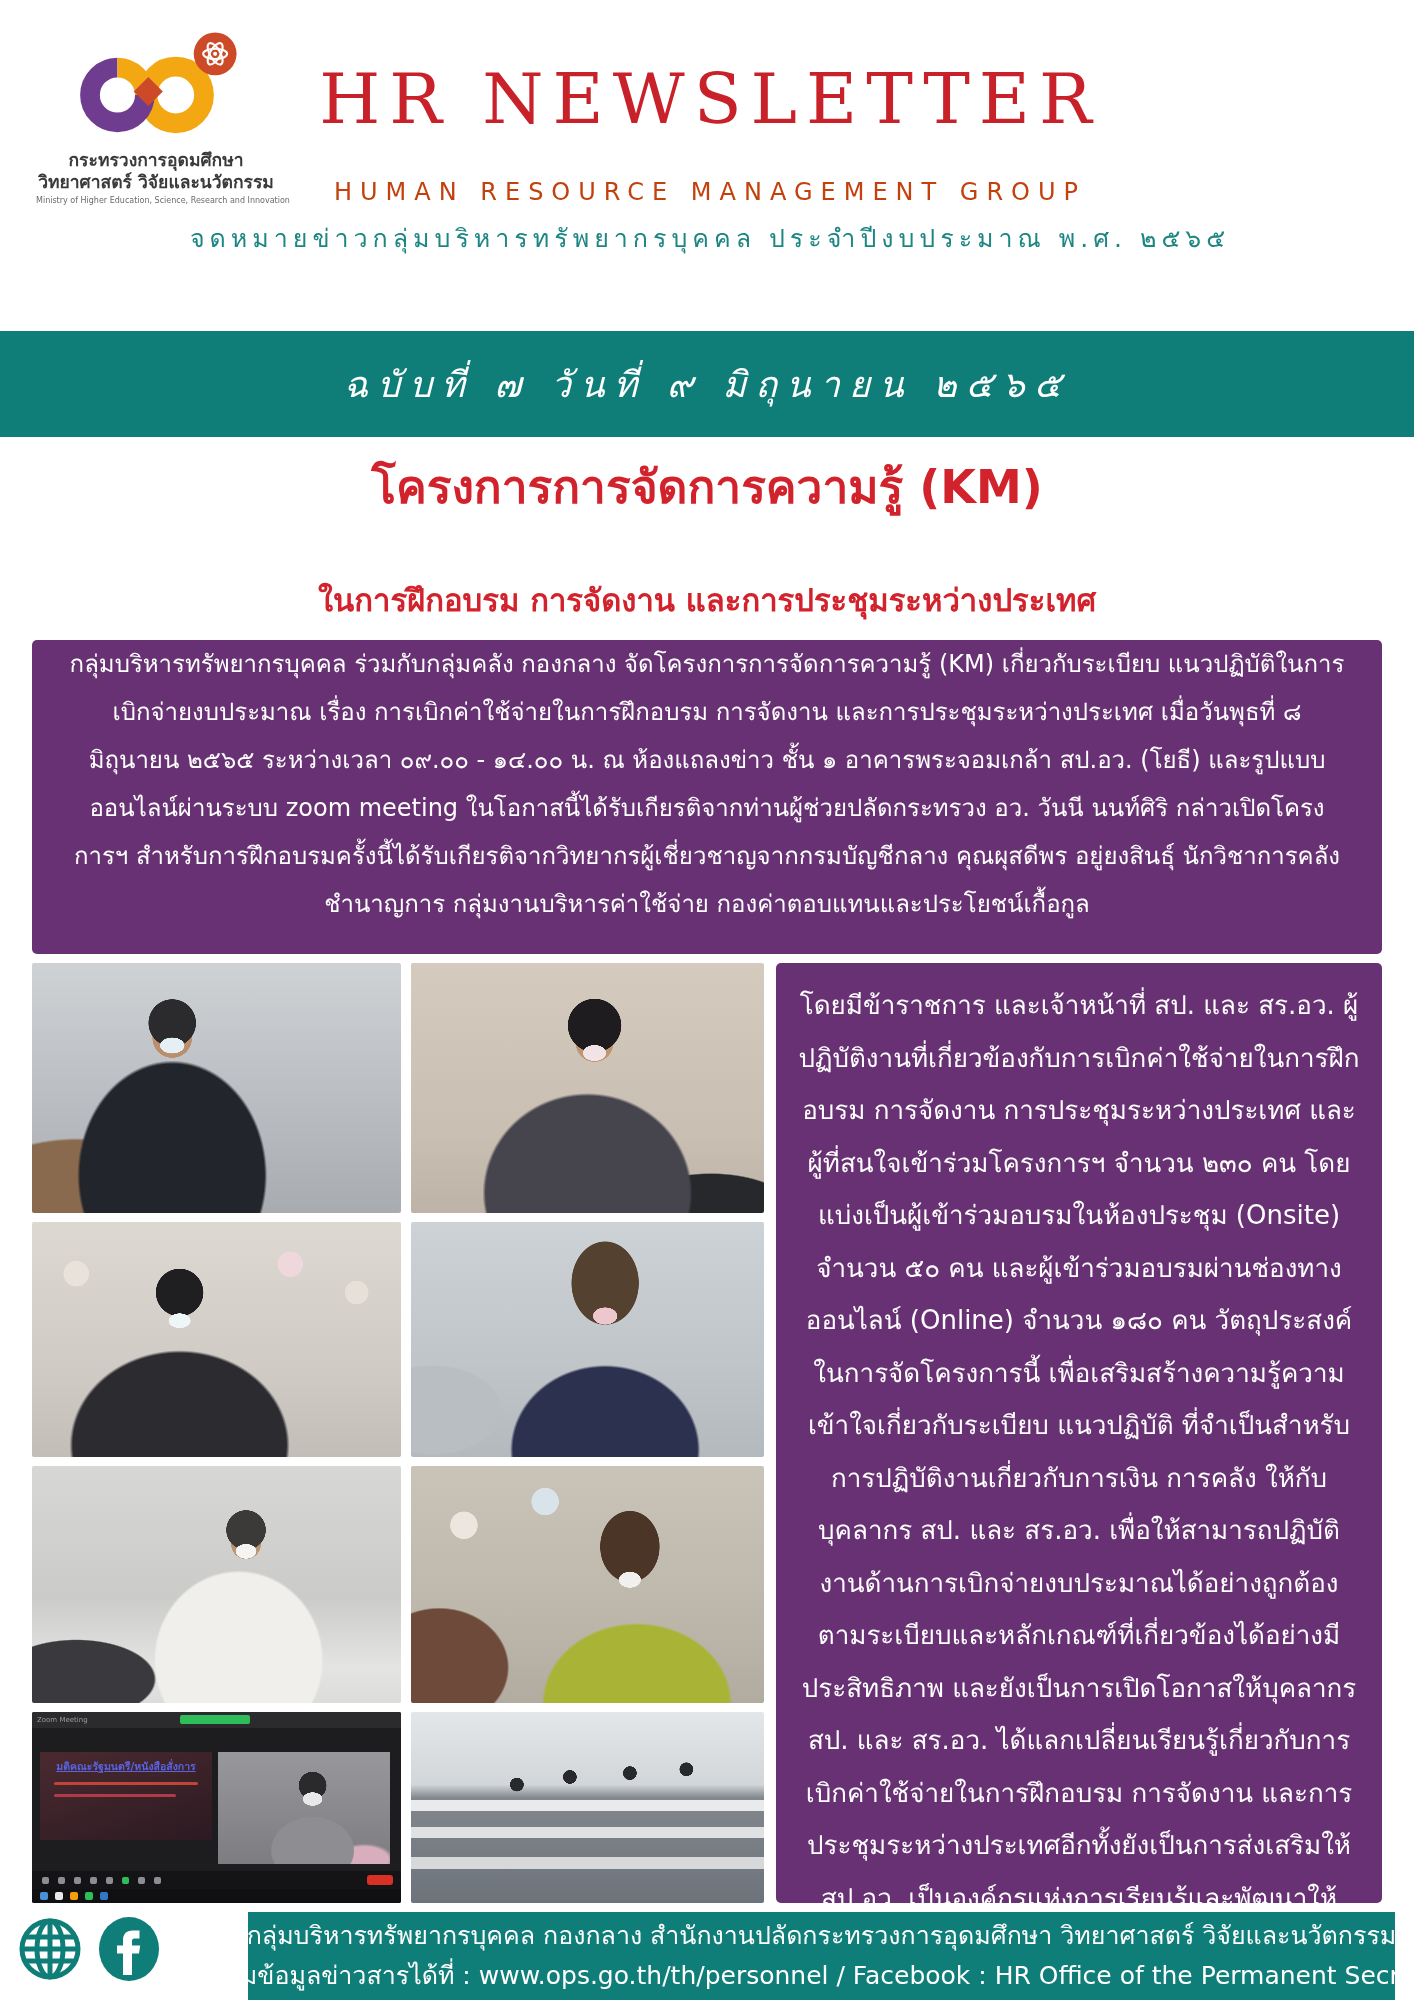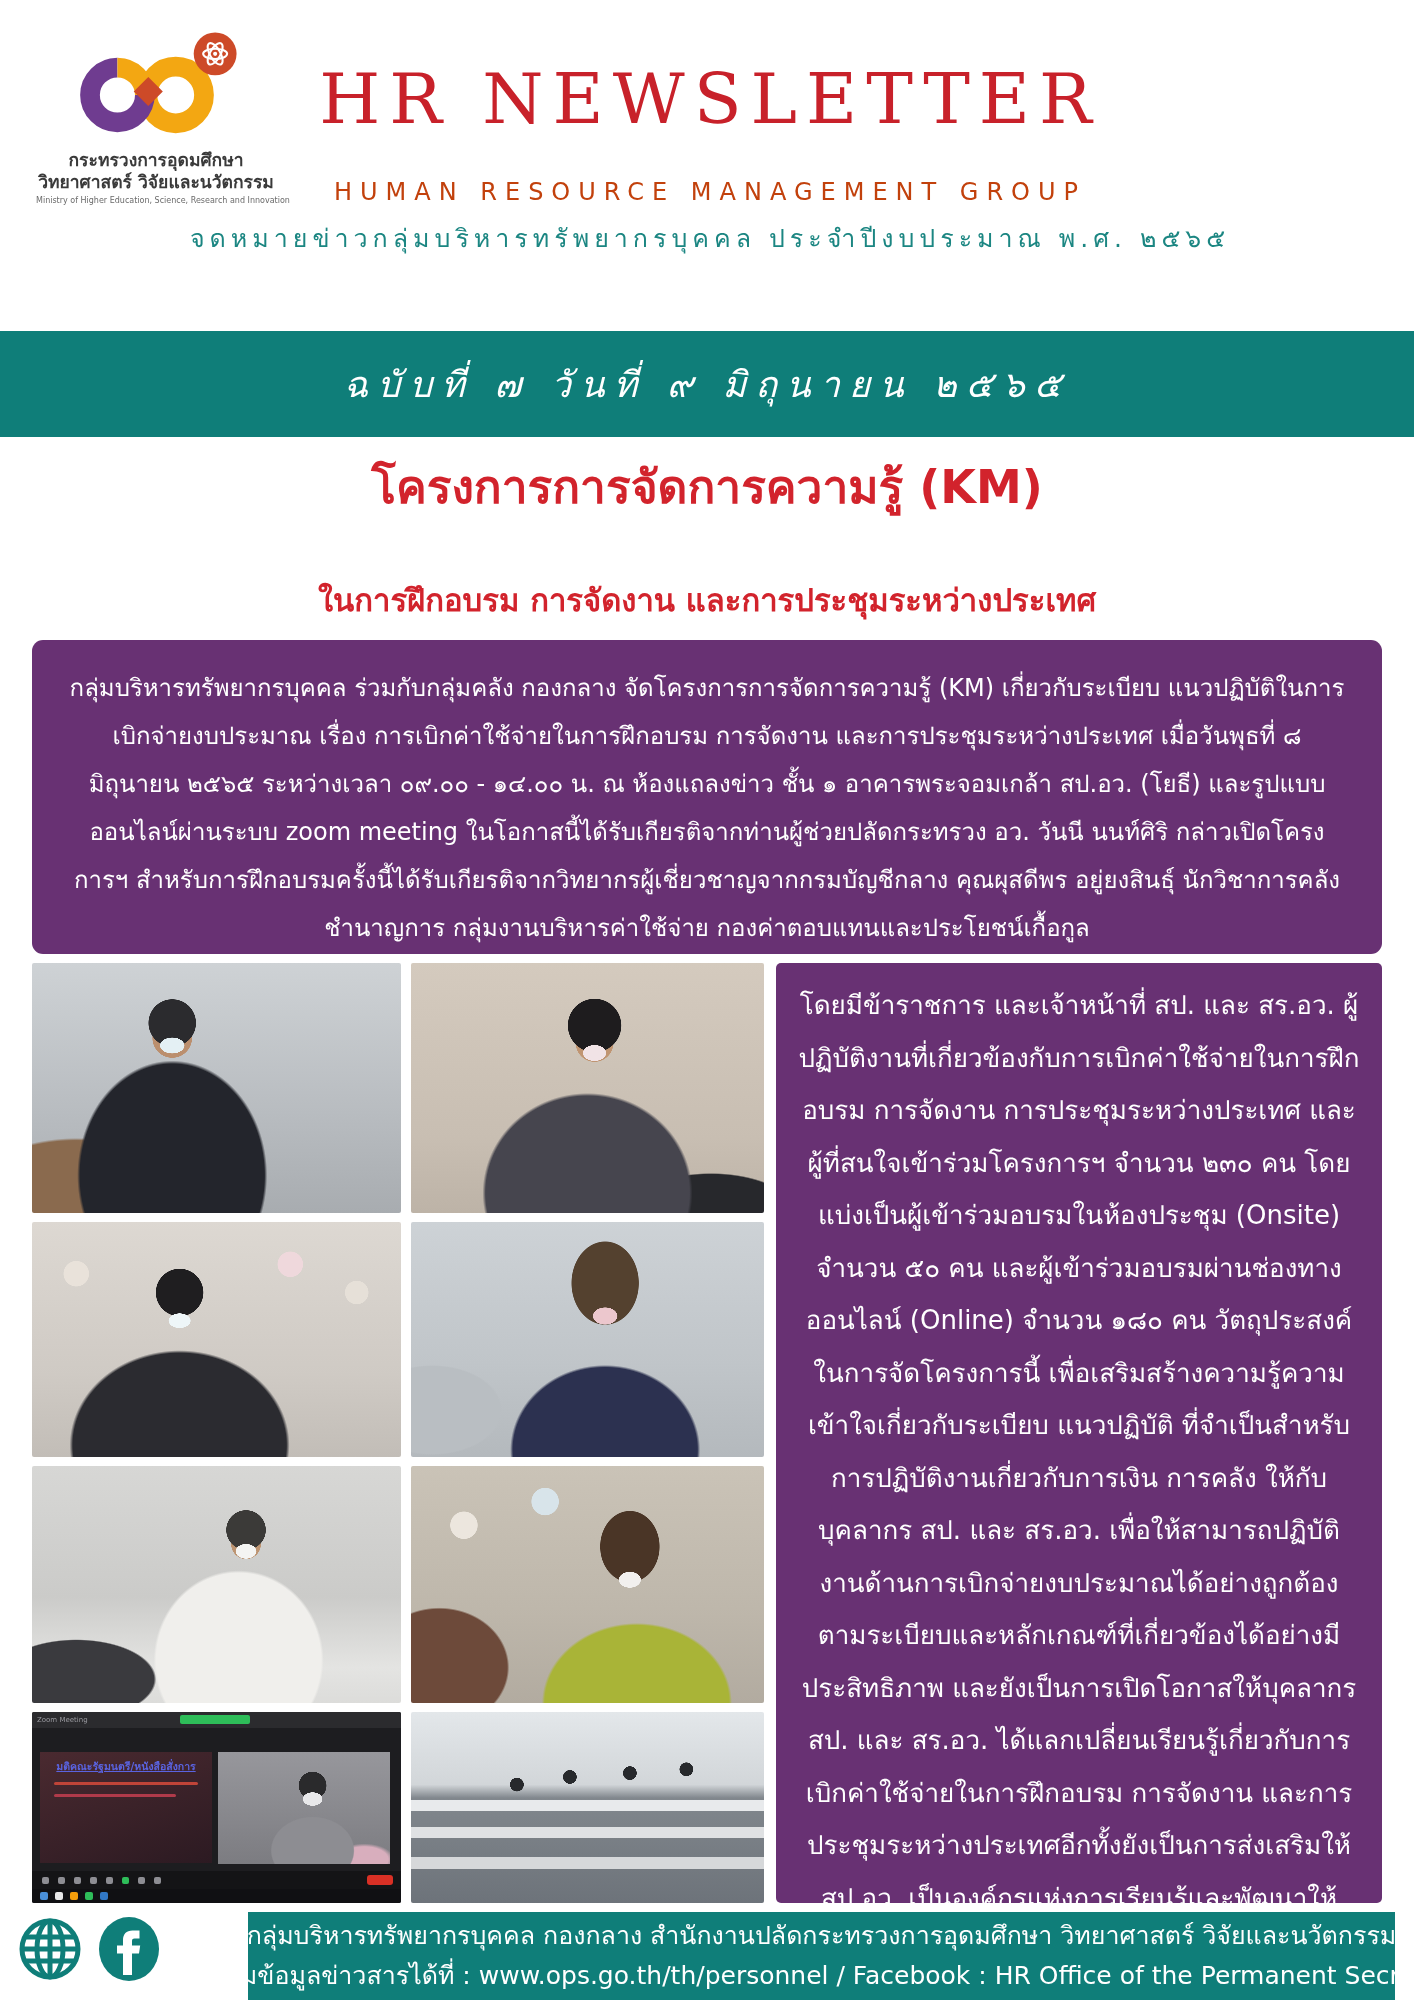--- a/index.html
+++ b/index.html
@@ -28,22 +28,22 @@
   
   .hl1{position:absolute;left:32px;top:450px;width:1350px;text-align:center;
        font-size:46px;font-weight:700;color:#d2232c;}
   .hl2{position:absolute;left:32px;top:520px;width:1350px;text-align:center;
        font-size:31px;font-weight:700;color:#d2232c;}
   .hl3{position:absolute;left:32px;top:575px;width:1350px;text-align:center;
        font-size:31px;font-weight:700;color:#d2232c;}
 
   
   .intro-box{position:absolute;left:32px;top:640px;width:1350px;height:314px;
-             background:#683173;border-radius:11px;overflow:hidden;box-sizing:border-box;
-             padding:24px 36px;}
+             background:#683173;border-radius:5px;overflow:hidden;box-sizing:border-box;
+             padding:0 36px;}
   .intro-box p{margin:0;color:#ffffff;font-size:24px;line-height:48px;text-align:center;}
 
   
   .photo{position:absolute;border-radius:2px;overflow:hidden;}
   .p1{left:32px; top:963px; width:369px;height:250px;
       background-image:
         radial-gradient(ellipse 20px 13px at 38% 33%, #e4f0f4 60%, rgba(0,0,0,0) 62%),
         radial-gradient(circle 24px at 38% 24%, #2b2b2e 98%, rgba(0,0,0,0) 100%),
         radial-gradient(circle 20px at 38% 30%, #bb8f6e 98%, rgba(0,0,0,0) 100%),
         radial-gradient(ellipse 95px 115px at 38% 85%, #23252c 97%, rgba(0,0,0,0) 100%),
@@ -98,21 +98,21 @@
         radial-gradient(circle 7px at 78% 30%, #27292c 96%, rgba(0,0,0,0) 100%),
         linear-gradient(180deg, rgba(0,0,0,0) 0 46%, #e8eaec 46% 52%, rgba(0,0,0,0) 52% 60%, #dfe1e3 60% 66%, rgba(0,0,0,0) 66% 76%, #d6d8da 76% 82%, rgba(0,0,0,0) 82%),
         linear-gradient(180deg,#e3e7ea 0%,#d2d6d9 38%,#81878d 45%,#6d737a 100%);}
 
   
   .p7{left:32px;top:1712px;width:369px;height:191px;background:#1d1d20;text-decoration:underline;}
   .zm-titlebar{position:absolute;left:0;top:0;width:100%;height:16px;background:#2b2b2e;
                display:flex;align-items:center;}
   .zm-apptitle{color:#9a9aa0;font-size:7px;margin-left:5px;white-space:nowrap;}
   .zm-pill{position:absolute;left:40%;top:3px;width:70px;height:9px;border-radius:2px;background:#2ebd59;}
-  .zm-slide{position:absolute;left:8px;top:40px;width:172px;height:111px;
+  .zm-slide{position:absolute;left:8px;top:40px;width:172px;height:88px;
             background:linear-gradient(160deg,#4a2a30 0%,#2c1a22 100%);padding:8px 6px;box-sizing:border-box;}
   .zm-slide-title{color:#5a63e0;font-size:10.5px;font-weight:700;text-align:center;
                   text-decoration:underline;line-height:1.2;}
   .zm-line{height:3px;background:#c04438;border-radius:2px;margin:9px 8px 0 8px;}
   .zm-line.l2{margin-right:30px;background:#b03a4a;}
   .zm-video{position:absolute;left:186px;top:40px;width:172px;height:112px;
             background:
               radial-gradient(ellipse 16px 11px at 55% 42%, #e8e8ea 60%, rgba(0,0,0,0) 62%),
               radial-gradient(circle 14px at 55% 30%, #2a2a2c 98%, rgba(0,0,0,0) 100%),
               radial-gradient(ellipse 42px 34px at 55% 88%, #8d8d92 97%, rgba(0,0,0,0) 100%),

